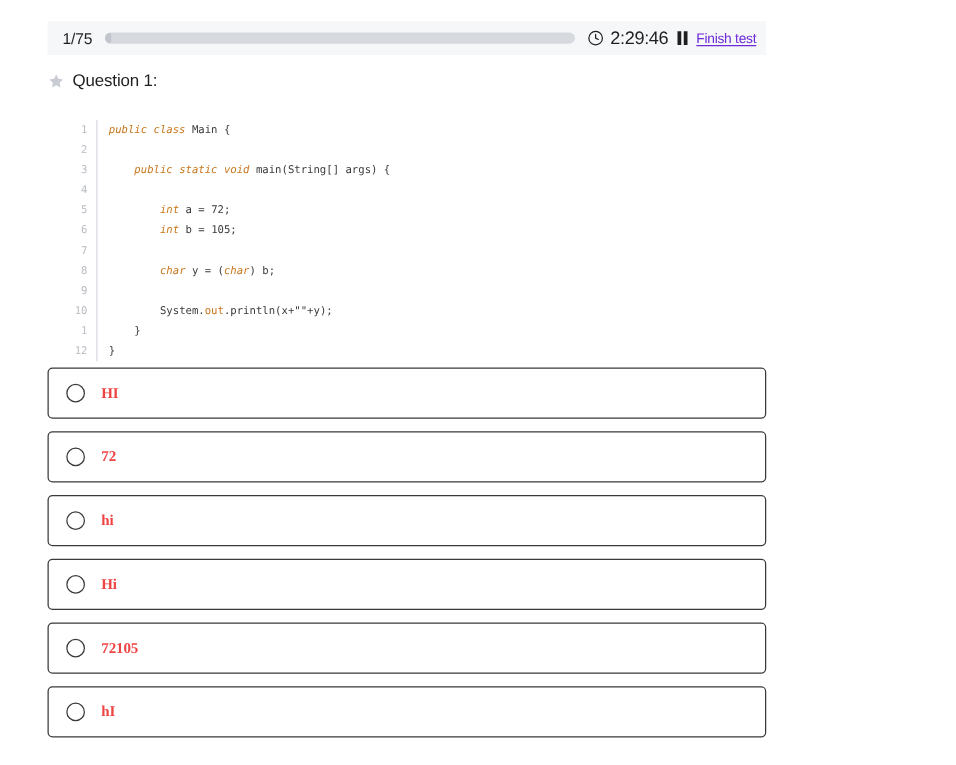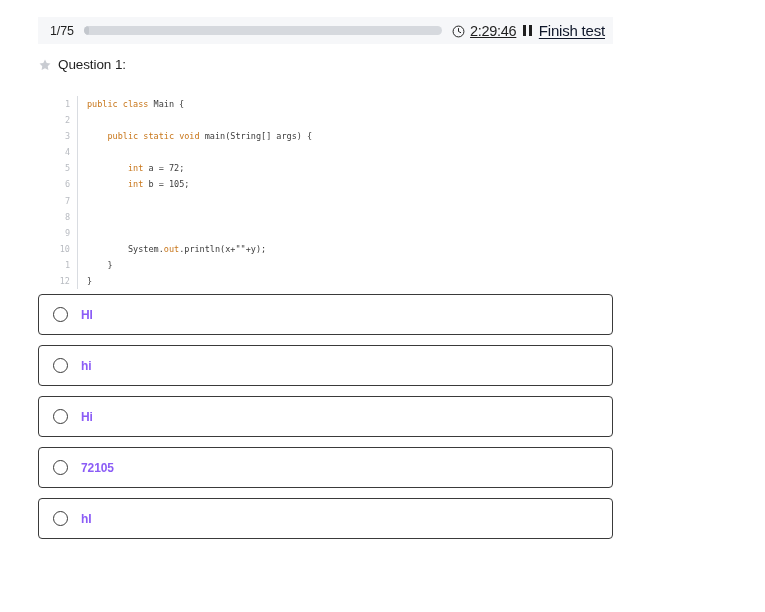--- a/index.html
+++ b/index.html
@@ -70,37 +70,36 @@
     height: 13px;
     display: inline-block;
     margin-right: 5px;
     flex: none;
   }
   .timer-text {
     font-size: 14.5px;
     color: #1f1f1f;
     letter-spacing: -0.3px;
     margin-right: 7px;
-    text-decoration: underline;
   }
   .pause-icon {
     display: inline-flex;
     gap: 2.5px;
     margin-right: 7px;
     align-items: center;
   }
   .pause-icon i {
     display: block;
     width: 3px;
     height: 11px;
     background: #1f1f1f;
   }
   .finish-link {
-    font-size: 15px;
-    color: #0f172a;
+    font-size: 11px;
+    color: #6d28d9;
     text-decoration: underline;
     text-underline-offset: 2px;
     cursor: pointer;
     letter-spacing: -0.2px;
   }
 
   
   .question-head {
     position: absolute;
     left: 38px;
@@ -158,21 +157,21 @@
     width: 1px;
     align-self: stretch;
     background: #d9dce1;
     flex: none;
     margin-right: 9px;
   }
   .code-text {
     white-space: pre;
     color: #3b3b3b;
   }
-  .kw { color: #c8761a; }
+  .kw { color: #c8761a; font-style: italic; }
   .pr { color: #c8761a; }
 
   
   .options {
     position: absolute;
     left: 38px;
     top: 294px;
     width: 575px;
   }
   .option {
@@ -193,22 +192,23 @@
     height: 13px;
     border: 1.4px solid #3a3a3a;
     border-radius: 50%;
     background: #fff;
     flex: none;
     margin-right: 13px;
   }
   .option-label {
     font-size: 12px;
     font-weight: bold;
-    color: #8b5cf6;
+    color: #ef4444;
     letter-spacing: -0.1px;
+    font-family: Liberation Serif, serif;
   }
 </style>
 </head>
 <body>
 
 <div class="page">
 
   <div class="header-bar">
     <span class="progress-count">1/75</span>
 
@@ -273,20 +273,21 @@
         <span class="gutter"></span>
         <span class="code-text">        <span class="kw">int </span><span>b = 105;</span></span>
       </div>
       <div class="code-line">
         <span class="ln">7</span>
         <span class="gutter"></span>
       </div>
       <div class="code-line">
         <span class="ln">8</span>
         <span class="gutter"></span>
+        <span class="code-text">        <span class="kw">char </span><span>y = (</span><span class="kw">char</span><span>) b;</span></span>
       </div>
       <div class="code-line">
         <span class="ln">9</span>
         <span class="gutter"></span>
         <span class="code-text"></span>
       </div>
       <div class="code-line">
         <span class="ln">10</span>
         <span class="gutter"></span>
         <span class="code-text">        <span>System.</span><span class="pr">out</span><span>.println(x+""+y);</span></span>
@@ -303,20 +304,24 @@
       </div>
     </div>
 
   <div class="options" id="options-list">
       <div class="option">
         <span class="radio"></span>
         <span class="option-label">HI</span>
       </div>
       <div class="option">
         <span class="radio"></span>
+        <span class="option-label">72</span>
+      </div>
+      <div class="option">
+        <span class="radio"></span>
         <span class="option-label">hi</span>
       </div>
       <div class="option">
         <span class="radio"></span>
         <span class="option-label">Hi</span>
       </div>
       <div class="option">
         <span class="radio"></span>
         <span class="option-label">72105</span>
       </div>

